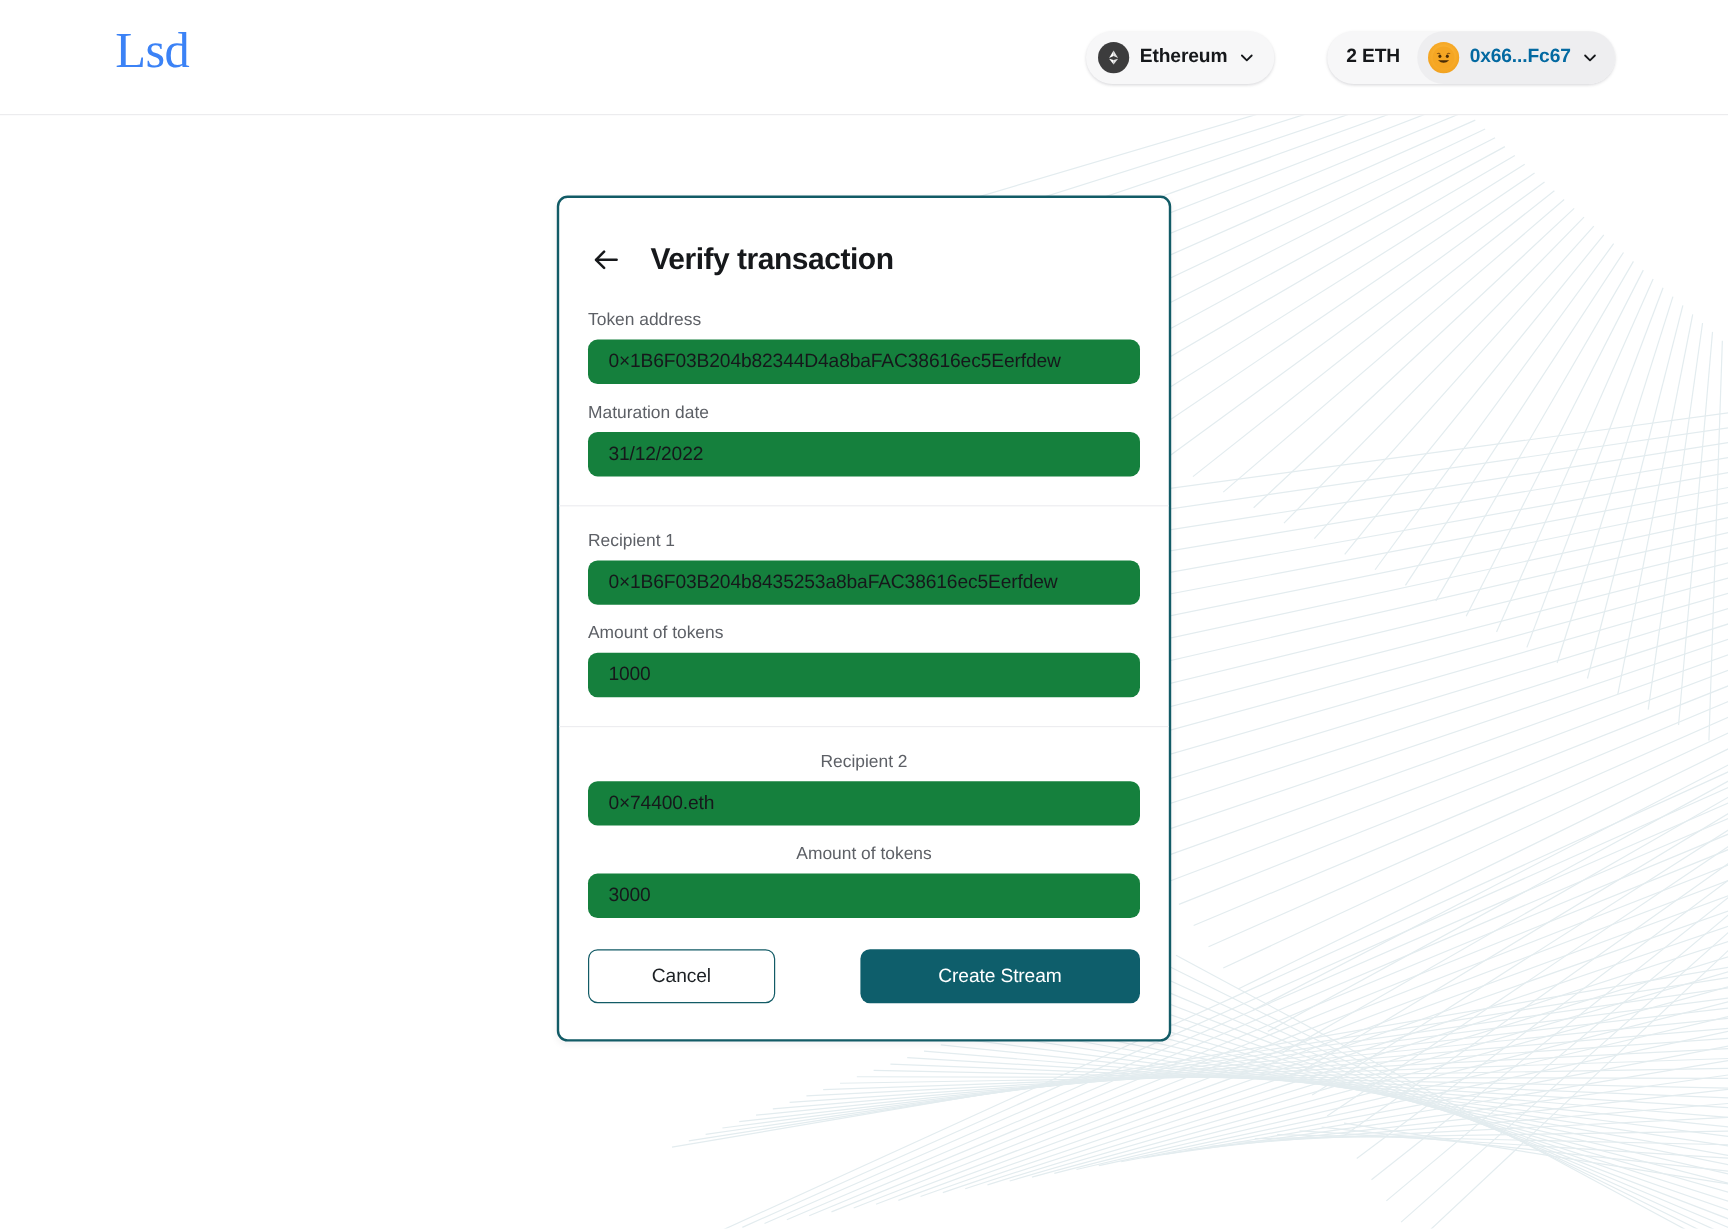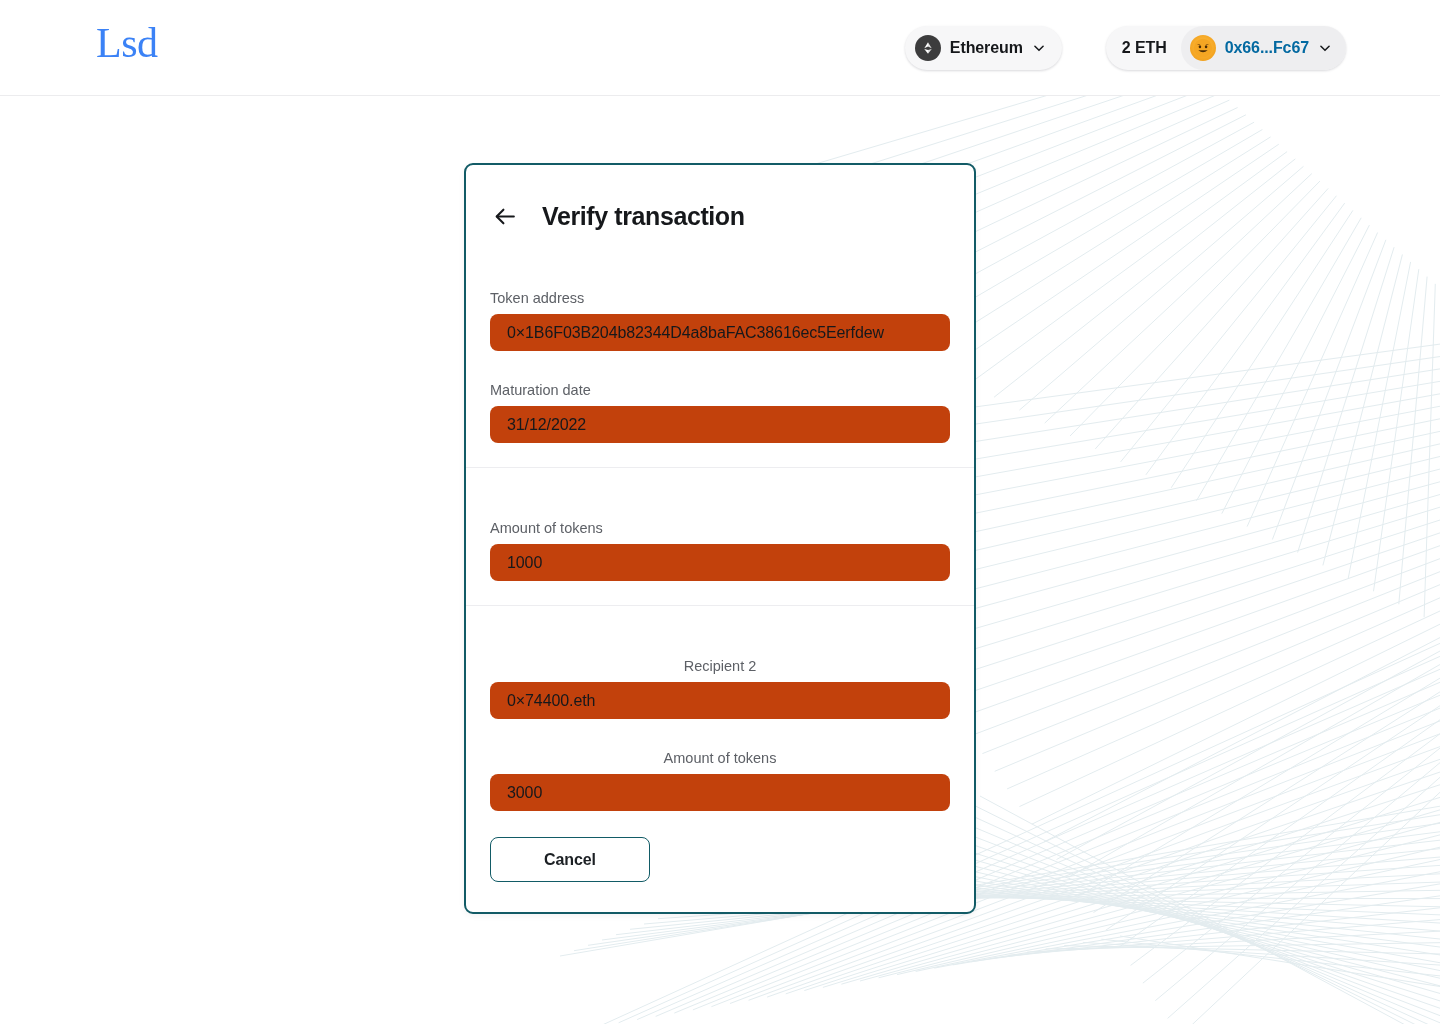--- a/index.html
+++ b/index.html
@@ -205,25 +205,24 @@
   }
 
   .field { margin-bottom: 0; }
   .field + .field { margin-top: 16px; }
 
   .field-label {
     font-size: 14.5px;
     color: #5d6066;
     margin-bottom: 8px;
     letter-spacing: 0;
-    margin-top: 31px;
   }
 
   .field-value {
-    background: #c2410c;
+    background: #15803d;
     border-radius: 8px;
     height: 37px;
     display: flex;
     align-items: center;
     padding: 0 17px;
     font-size: 16px;
     color: #16181b;
     letter-spacing: -0.1px;
     white-space: nowrap;
     overflow: hidden;
@@ -246,21 +245,20 @@
     align-items: center;
     justify-content: center;
     letter-spacing: -0.1px;
   }
 
   .btn-cancel {
     width: 160px;
     background: #ffffff;
     border: 1.6px solid #125b66;
     color: #1c2024;
-    font-weight: bold;
   }
 
   .btn-primary {
     width: 240px;
     background: #0e5e6b;
     border: none;
     color: #ffffff;
     font-weight: 400;
   }
 </style>
@@ -470,35 +468,40 @@
     <div class="field">
       <div class="field-label">Maturation date</div>
       <div class="field-value">31/12/2022</div>
     </div>
   </div>
 
   <div class="divider"></div>
 
   <div class="section mid">
     <div class="field">
+      <div class="field-label">Recipient 1</div>
+      <div class="field-value">0×1B6F03B204b8435253a8baFAC38616ec5Eerfdew</div>
+    </div>
+    <div class="field">
       <div class="field-label">Amount of tokens</div>
       <div class="field-value">1000</div>
     </div>
   </div>
 
   <div class="divider"></div>
 
   <div class="section bot">
     <div class="field">
       <div class="field-label">Recipient 2</div>
       <div class="field-value">0×74400.eth</div>
     </div>
     <div class="field">
       <div class="field-label">Amount of tokens</div>
       <div class="field-value">3000</div>
     </div>
   </div>
 
   <div class="card-actions">
     <button class="btn btn-cancel">Cancel</button>
+    <button class="btn btn-primary">Create Stream</button>
   </div>
 
 </div>
 
 </body></html>

